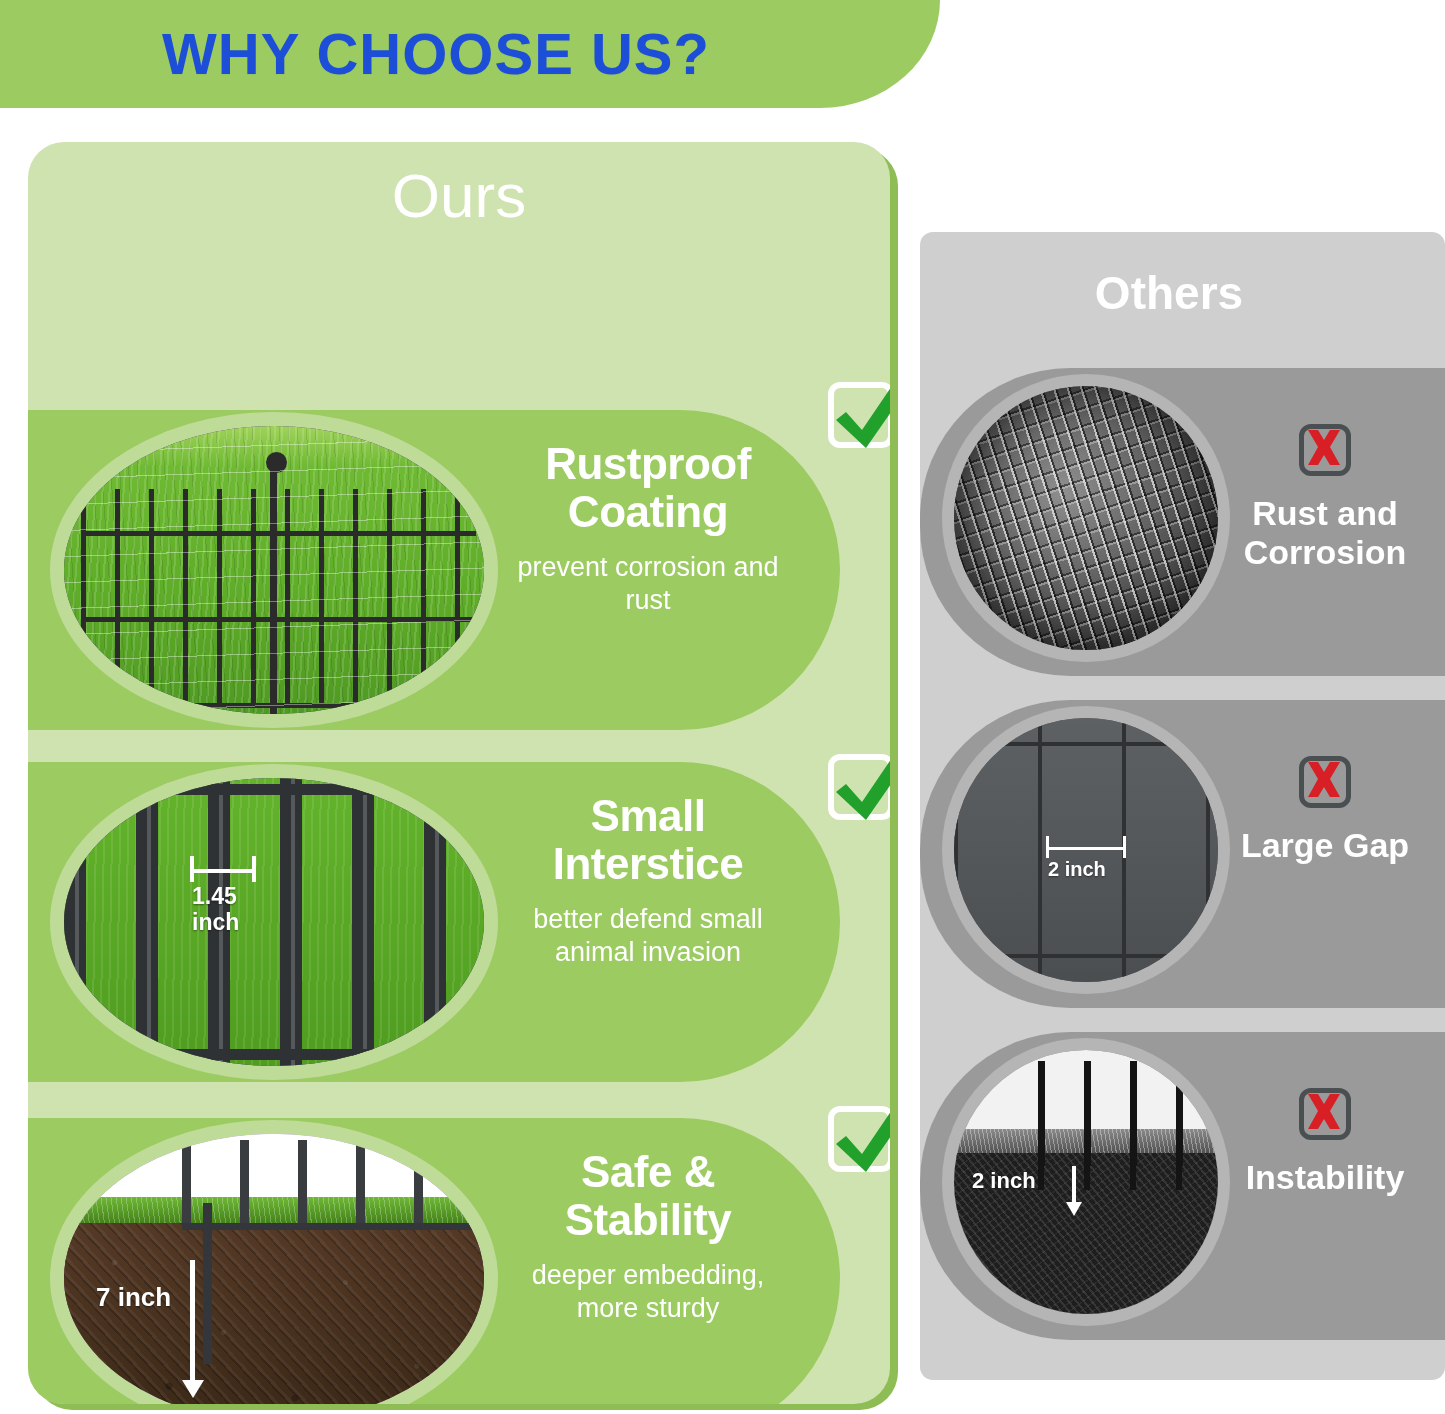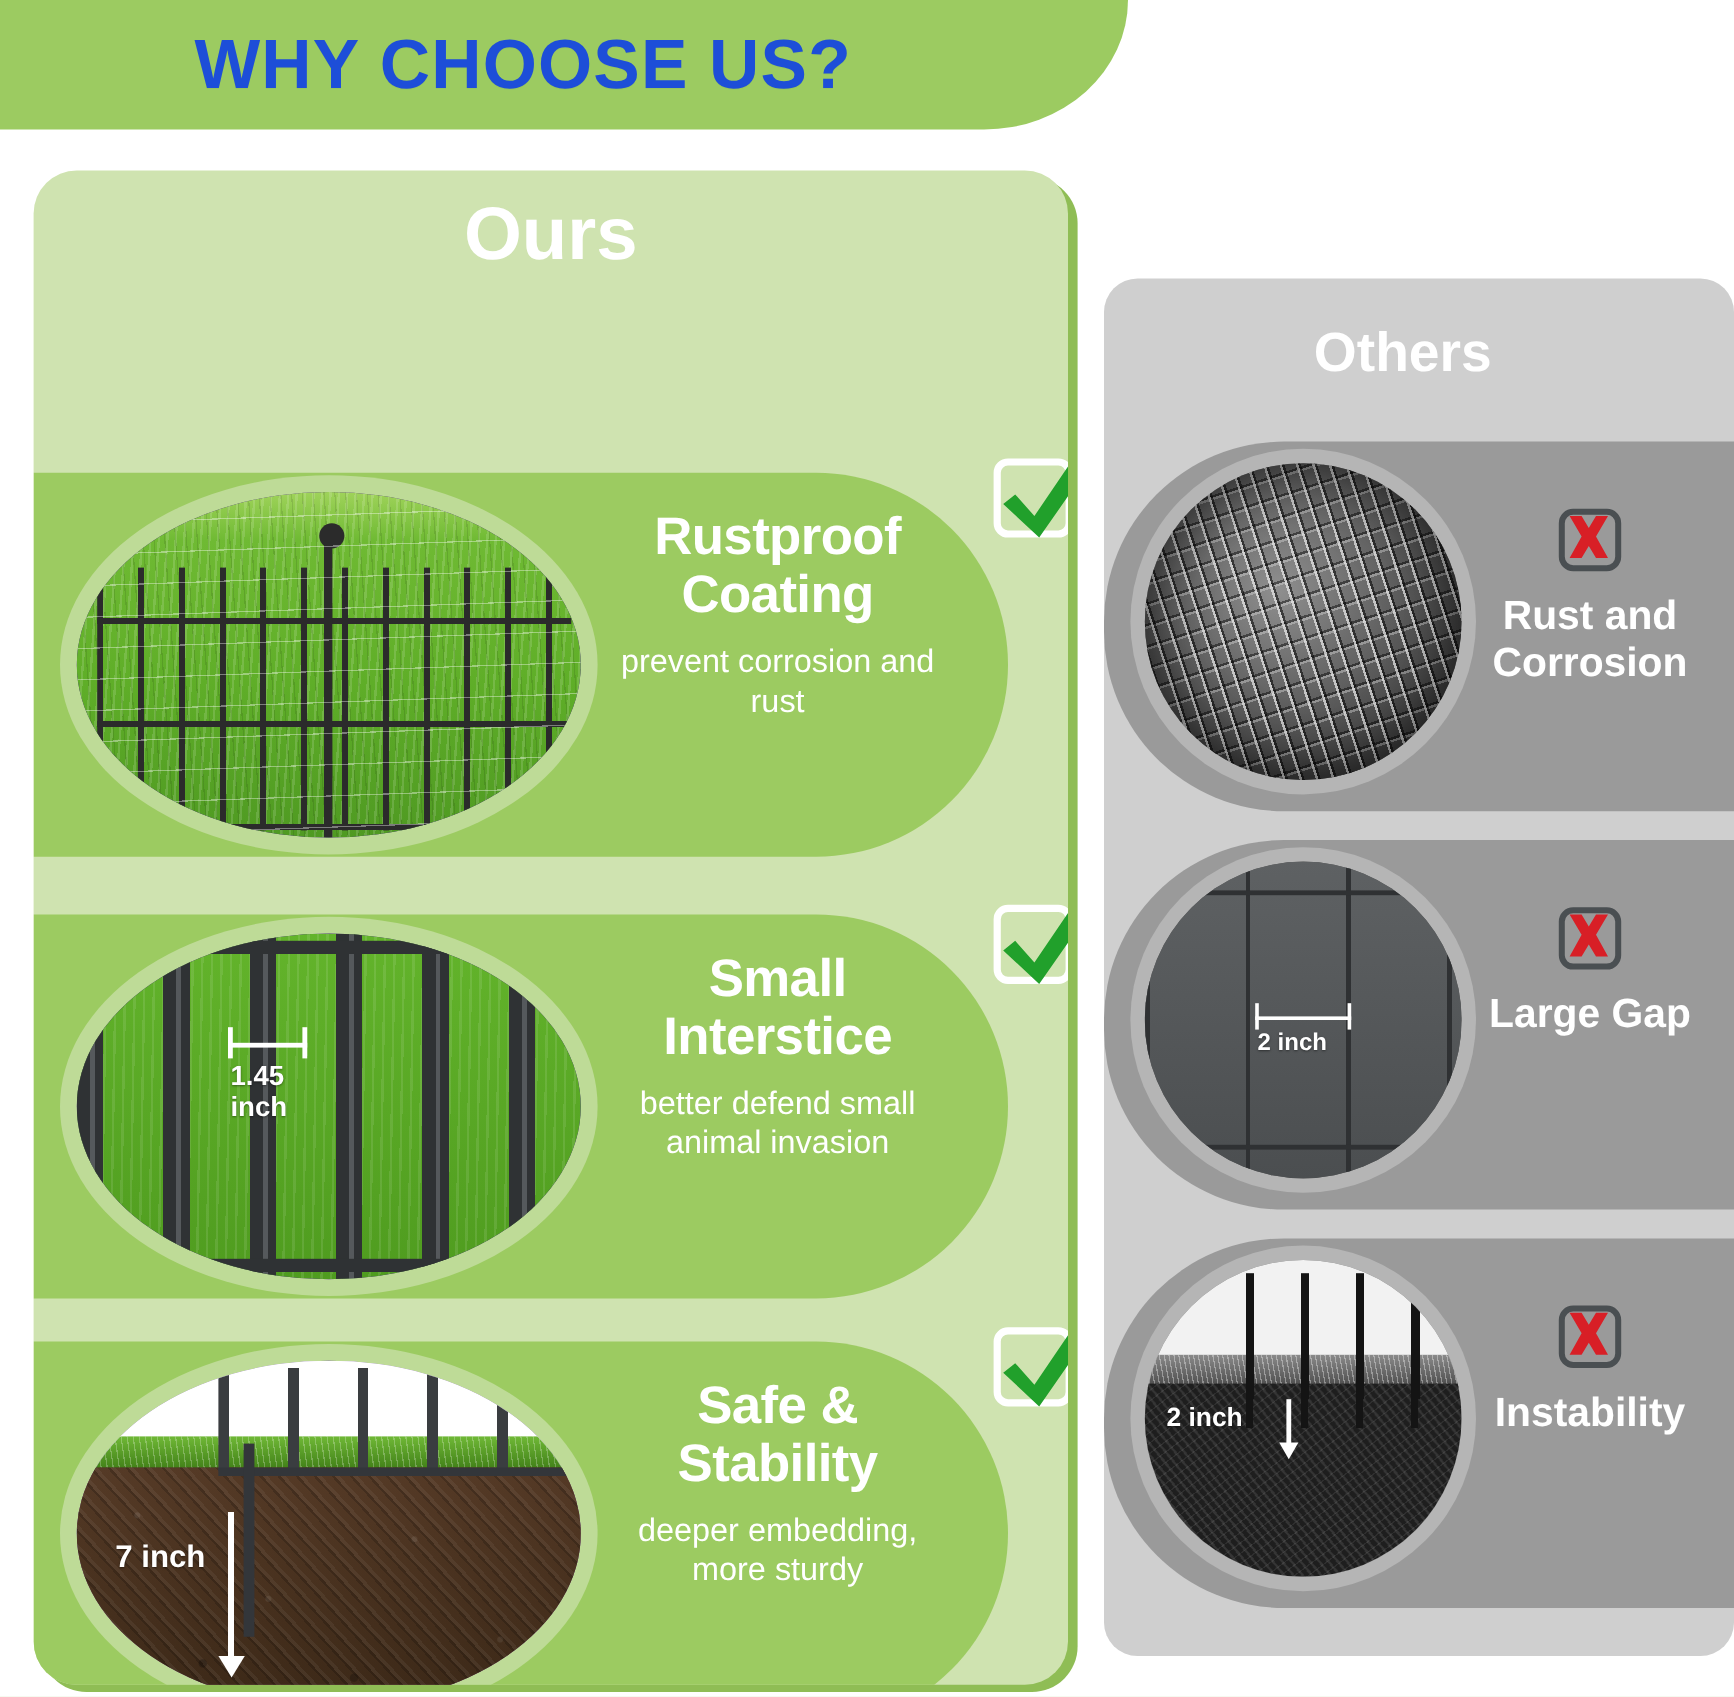--- a/index.html
+++ b/index.html
@@ -31,31 +31,31 @@
   .ours-shadow{
     position:absolute;left:34px;top:148px;width:864px;height:1262px;
     background:#8fbd55;border-radius:38px;
   }
   .ours-panel{
     position:absolute;left:28px;top:142px;width:862px;height:1262px;
     background:#cfe3b0;border-radius:36px;overflow:hidden;
   }
   .ours-heading{
     position:absolute;left:0;top:20px;width:862px;text-align:center;
-    color:#ffffff;font-size:62px;font-weight:bold;line-height:1.1;
+    color:#ffffff;font-size:62px;font-weight:normal;line-height:1.1;
   }
 
   
   .ours-row{
     position:absolute;left:0;width:812px;height:320px;
     background:#9ccb61;
     border-top-right-radius:160px;border-bottom-right-radius:160px;
     border-top-left-radius:0;border-bottom-left-radius:0;
   }
-  .ours-row.r1{top:252px;}
+  .ours-row.r1{top:268px;}
   .ours-row.r2{top:620px;}
   .ours-row.r3{top:976px;}
 
   .ours-oval{
     position:absolute;left:36px;top:16px;width:420px;height:288px;
     border-radius:50% / 50%;
     overflow:hidden;
     box-shadow:0 0 0 14px #bedb97;
     background:#4c1d95;
   }
@@ -85,20 +85,21 @@
     position:absolute;left:-14px;top:-28px;width:96px;height:96px;
   }
 
   
   .others-panel{
     position:absolute;left:920px;top:232px;width:525px;height:1148px;
     background:#cfcfcf;
     border-top-left-radius:28px;border-bottom-left-radius:28px;
     border-top-right-radius:28px;border-bottom-right-radius:28px;
     overflow:hidden;
+    border-radius:13px;
   }
   .others-heading{
     position:absolute;left:0;top:36px;width:498px;text-align:center;
     color:#ffffff;font-size:46px;font-weight:bold;line-height:1.1;
   }
   .others-row{
     position:absolute;left:0;width:525px;height:308px;
     background:#9a9a9a;
     border-top-left-radius:150px;border-bottom-left-radius:150px;
   }

